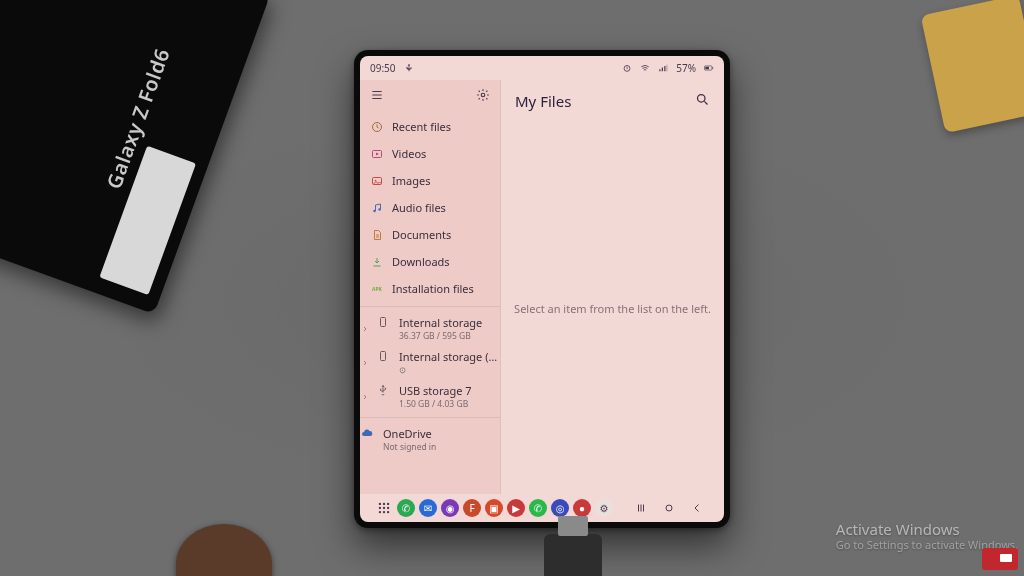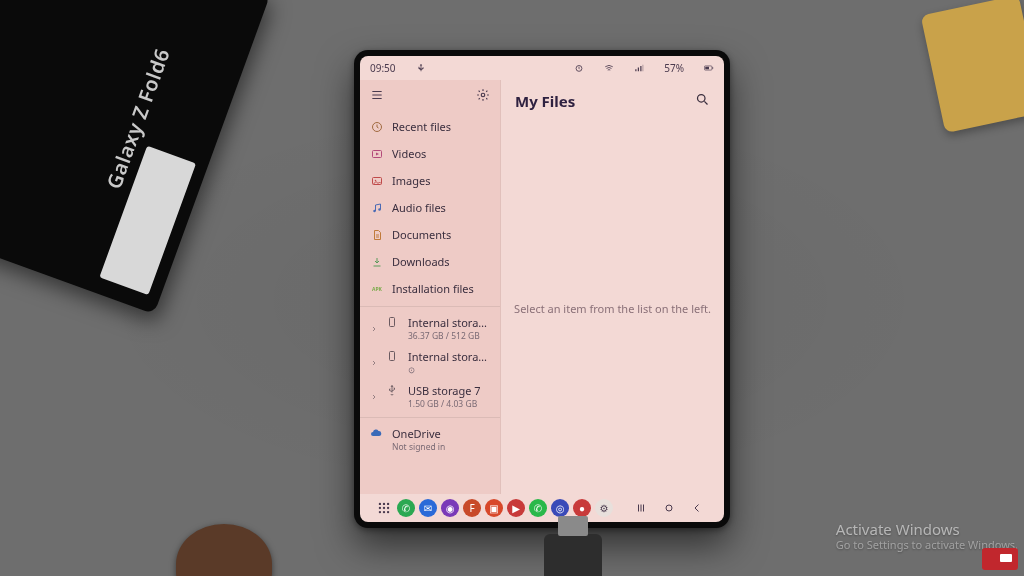--- a/index.html
+++ b/index.html
@@ -15,41 +15,41 @@
   .logo-chip{position:absolute;right:6px;bottom:6px;width:36px;height:22px;background:#c1272d;border-radius:3px}
   .logo-chip::after{content:"";position:absolute;left:18px;top:6px;width:12px;height:8px;background:#fff;border-radius:1px}
   .usb{position:absolute;left:544px;bottom:-6px;width:58px;height:48px;background:#2d2d2d;border-radius:6px 6px 2px 2px}
   .usb::before{content:"";position:absolute;left:14px;top:-18px;width:30px;height:20px;background:#8a8a8a;border-radius:2px}
   .thumb{position:absolute;left:176px;bottom:-28px;width:96px;height:80px;background:#5a3a28;border-radius:50% 50% 40% 40%;box-shadow:0 2px 6px rgba(0,0,0,.5)}
 
   
   .device{position:absolute;left:354px;top:50px;width:376px;height:478px;background:#0a0a0a;border-radius:14px;box-shadow:0 18px 36px rgba(0,0,0,.55),0 2px 6px rgba(0,0,0,.4)}
   .screen{position:absolute;left:6px;top:6px;right:6px;bottom:6px;background:#f3d9d5;border-radius:8px;overflow:hidden;display:flex;flex-direction:column}
   .statusbar{height:20px;display:flex;align-items:center;justify-content:space-between;padding:2px 10px;font-size:10px;color:#4a3a4e}
-  .statusbar .left,.statusbar .right{display:flex;align-items:center;gap:20px}
+  .statusbar .left,.statusbar .right{display:flex;align-items:center;gap:8px}
   .statusbar svg{width:10px;height:10px;fill:#4a3a4e}
   .content{flex:1;display:flex;min-height:0}
   .sidebar{width:140px;background:#eecbc6;display:flex;flex-direction:column;font-size:11px;color:#3a2e3e;border-right:1px solid rgba(0,0,0,.05)}
   .sb-top{display:flex;align-items:center;justify-content:space-between;padding:8px 10px}
   .sb-top svg{width:14px;height:14px;stroke:#4a3a4e;fill:none;stroke-width:2}
   .sb-item{display:flex;align-items:flex-end;gap:8px;padding:6px 10px;cursor:pointer}
   .sb-item .ic{width:14px;height:14px;flex:none;display:flex;align-items:center;justify-content:center}
   .sb-item .ic svg{width:12px;height:12px}
   .sb-sep{height:1px;background:rgba(0,0,0,.08);margin:4px 0}
-  .sb-storage{display:flex;gap:8px;padding:4px 10px;align-items:flex-start;cursor:pointer}
+  .sb-storage{display:flex;gap:8px;padding:4px 1px;align-items:flex-start;cursor:pointer}
   .sb-storage .ic{width:14px;padding-top:1px;flex:none}
   .sb-storage .ic svg{width:12px;height:12px}
   .sb-storage .txt{display:flex;flex-direction:column;min-width:0}
   .sb-storage .sub{font-size:8.5px;color:#7a6a74}
   .sb-storage .lbl{white-space:nowrap;overflow:hidden;text-overflow:ellipsis;max-width:100px}
   .sb-chev{width:8px;flex:none;align-self:center}
   .sb-chev svg{width:8px;height:8px;stroke:#6a5a60;fill:none;stroke-width:2}
   .main{flex:1;display:flex;flex-direction:column}
   .main-head{display:flex;align-items:center;justify-content:space-between;padding:10px 14px}
-  .main-title{font-size:15px;font-weight:700;color:#2e2140}
+  .main-title{font-size:15px;font-weight:400;color:#2e2140}
   .main-head svg{width:15px;height:15px;stroke:#3a2e3e;fill:none;stroke-width:2}
   .main-body{flex:1;display:flex;align-items:center;justify-content:center}
   .placeholder{font-size:11px;color:#8a7078;text-align:center}
   .taskbar{height:28px;display:flex;align-items:center;justify-content:center;gap:4px;padding:0 6px}
   .appicon{width:18px;height:18px;border-radius:50%;display:flex;align-items:center;justify-content:center;font-size:10px;color:#fff;flex:none}
   .navbtn{width:24px;height:18px;display:flex;align-items:center;justify-content:center}
   .navbtn svg{width:12px;height:12px;stroke:#4a3a4e;fill:none;stroke-width:2}
   .apps-grid{width:18px;height:18px;display:flex;align-items:center;justify-content:center}
   .apps-grid svg{width:14px;height:14px;fill:#4a3a4e}
 </style>
@@ -176,21 +176,21 @@
           <div id="sb-stor">
               <div class="sb-storage">
                 <div class="sb-chev"><svg viewBox="0 0 24 24">
                     <path d="M9 6l6 6-6 6"></path>
                   </svg></div>
                 <div class="ic"><svg viewBox="0 0 24 24">
                     <rect x="7" y="3" width="10" height="18" rx="2" fill="none" stroke="#6a5a60" stroke-width="2"></rect>
                   </svg></div>
                 <div class="txt">
                   <span class="lbl">Internal storage</span>
-                  <span class="sub">36.37 GB / 512 GB</span>
+                  <span class="sub">36.37 GB / 595 GB</span>
                 </div>
               </div>
               <div class="sb-storage">
                 <div class="sb-chev"><svg viewBox="0 0 24 24">
                     <path d="M9 6l6 6-6 6"></path>
                   </svg></div>
                 <div class="ic"><svg viewBox="0 0 24 24">
                     <rect x="7" y="3" width="10" height="18" rx="2" fill="none" stroke="#6a5a60" stroke-width="2"></rect>
                   </svg></div>
                 <div class="txt">

